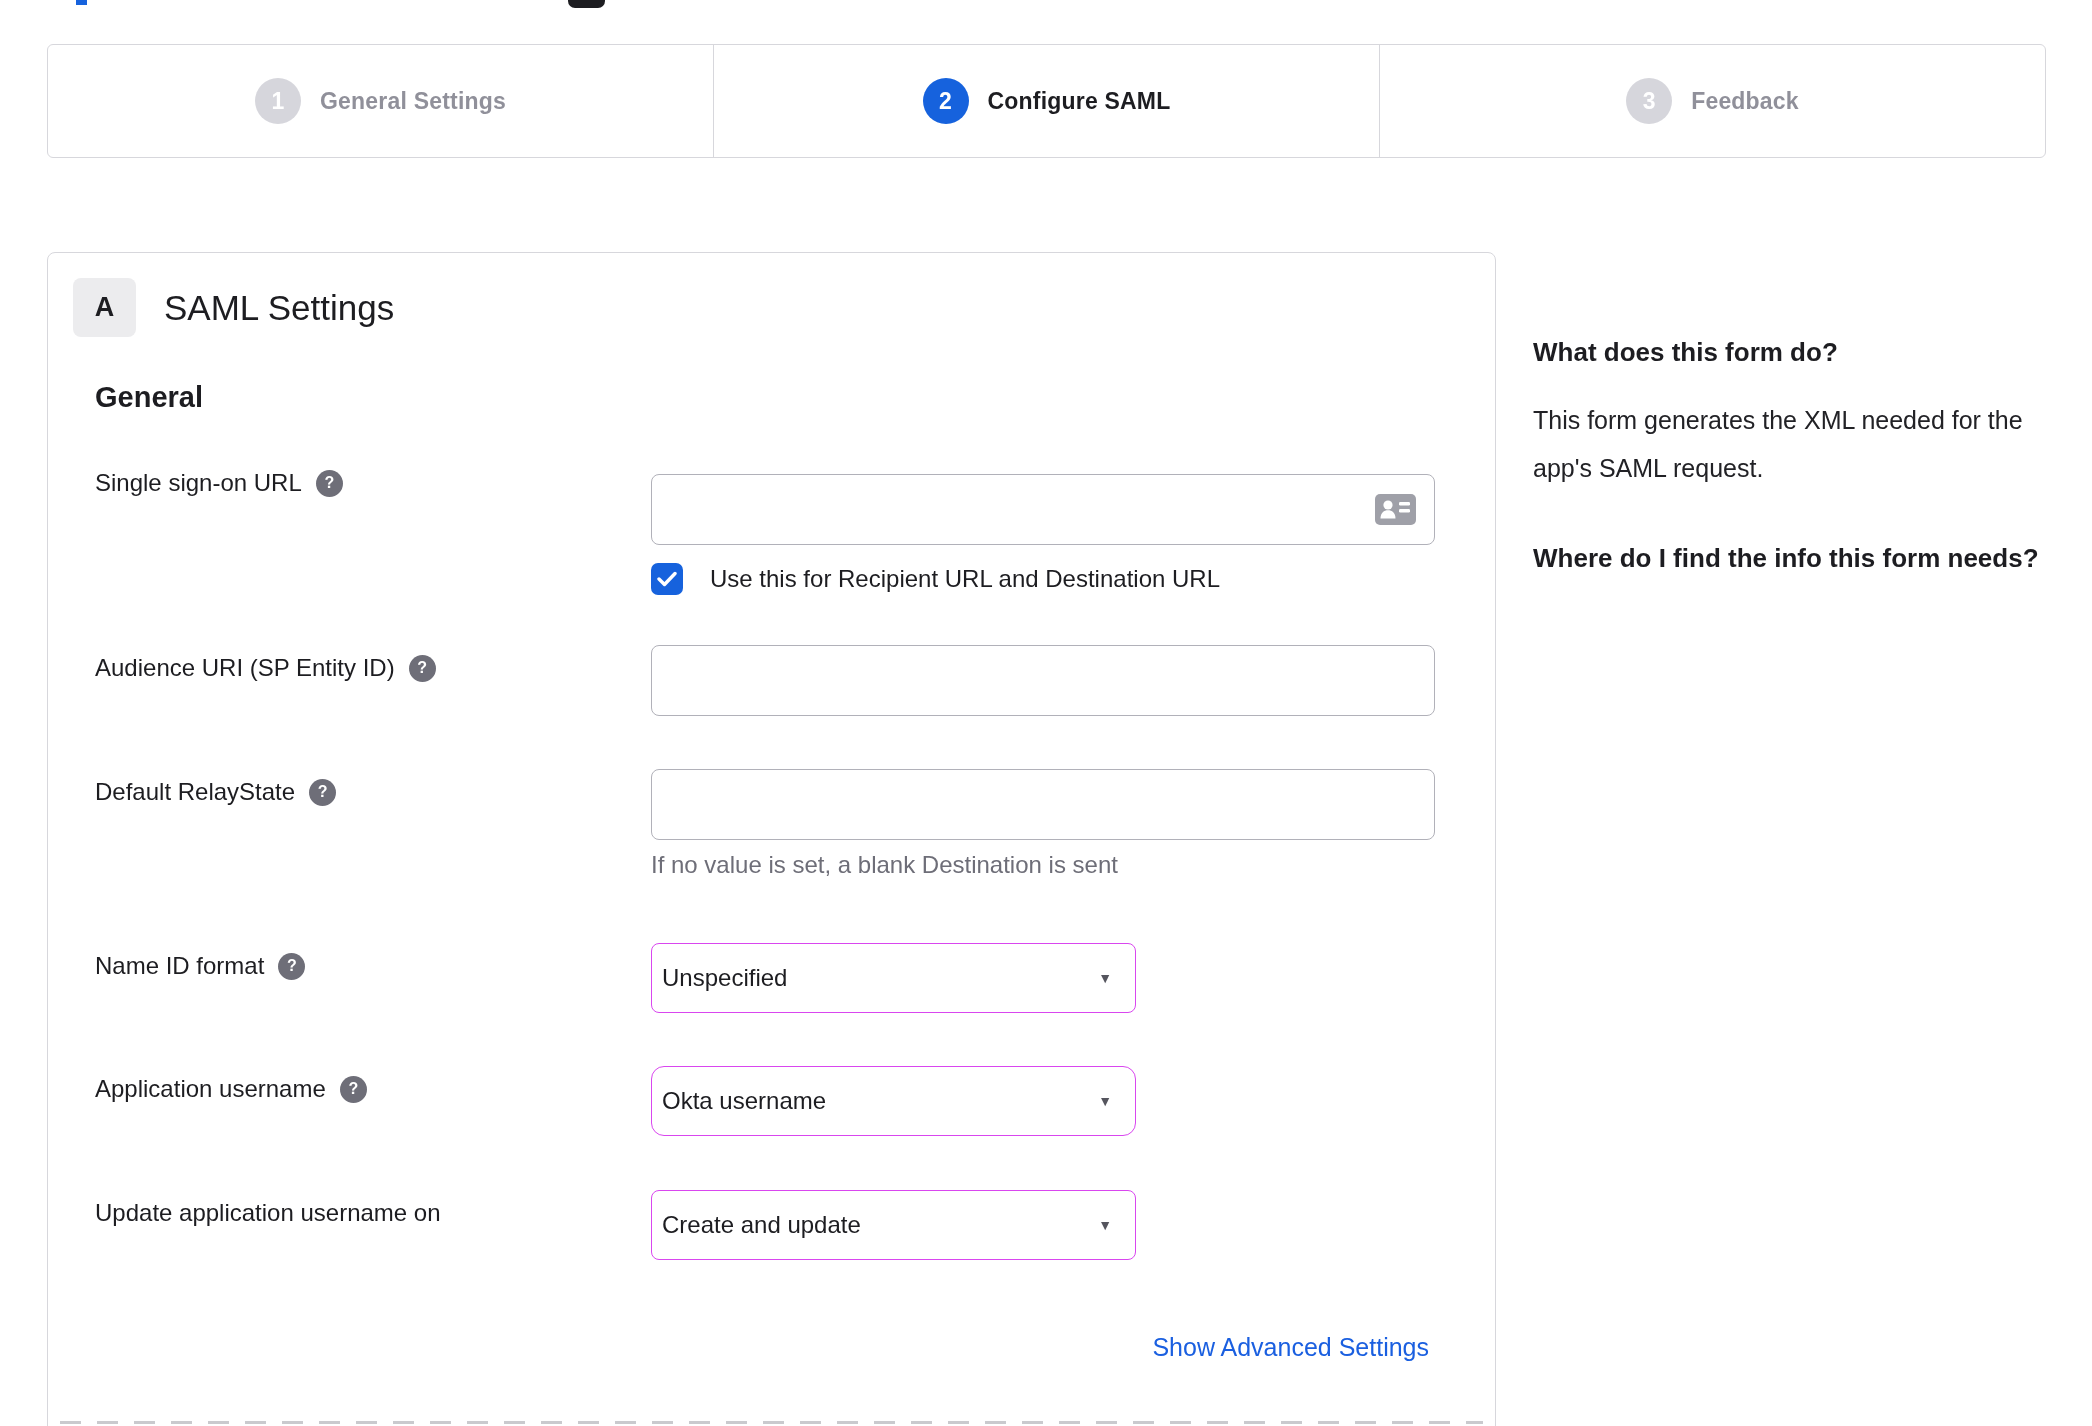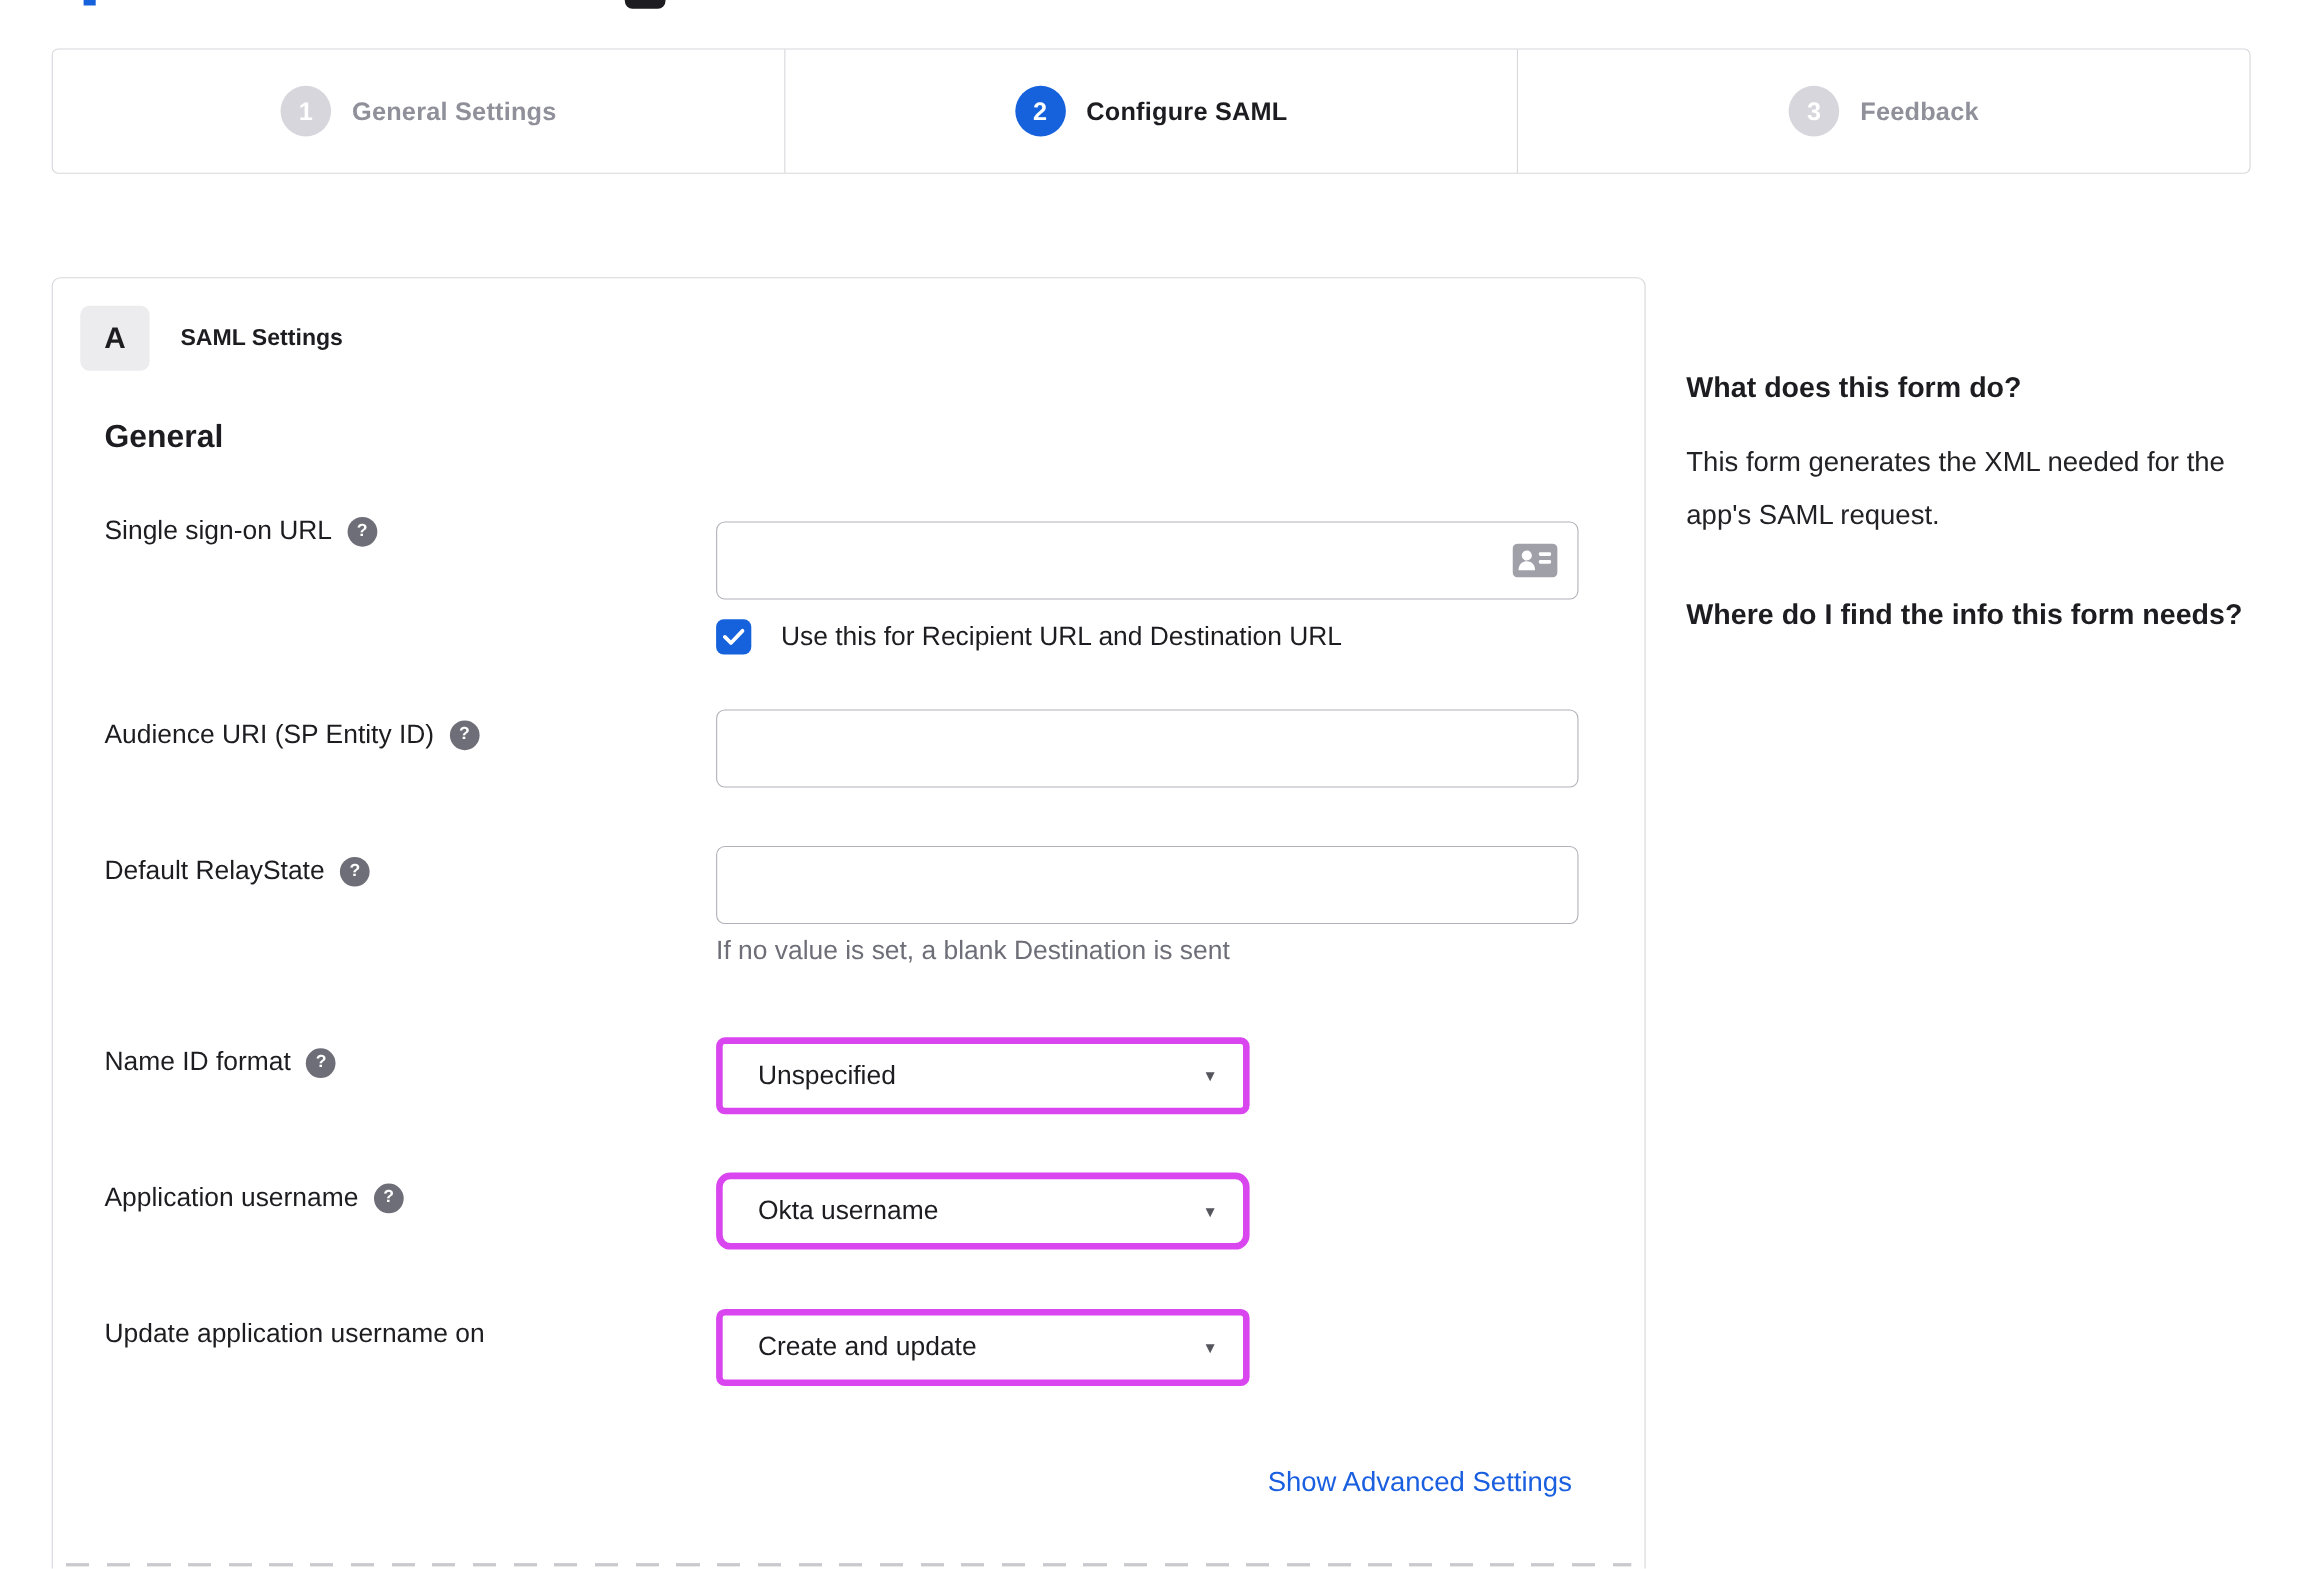--- a/index.html
+++ b/index.html
@@ -21,41 +21,41 @@
   .step-label { font-size:23px; font-weight:700; color:#90909a; letter-spacing:0.2px; }
   .step.active .step-num { background:#1662dd; }
   .step.active .step-label { color:#1d1d21;text-align:right; }
 
   
   .panel { position:absolute; left:47px; top:252px; width:1449px; height:1200px;
     border:1px solid #d7d7dc; border-radius:8px; background:#fff; }
   .badge { position:absolute; left:25px; top:25px; width:63px; height:59px; background:#ececee;
     border-radius:8px; font-size:27px; font-weight:700; display:flex; align-items:center; justify-content:center; }
   .panel-title { position:absolute; left:116px; top:25px; height:59px; line-height:59px;
-    font-size:21px; font-weight:700; }
+    font-size:35px; font-weight:400; }
   .group-heading { position:absolute; left:47px; top:128px; font-size:29px; font-weight:700; }
 
   .f-label { position:absolute; left:47px; display:flex; align-items:center; gap:14px;
     font-size:24px; color:#1d1d21; }
   .help-icon { width:27px; height:27px; border-radius:50%; background:#6e6e78; color:#fff;
     font-size:16px; font-weight:700; display:flex; align-items:center; justify-content:center; cursor:pointer; }
 
   .text-input { position:absolute; left:603px; width:784px; height:71px; border:1px solid #b1b1b9;
     border-radius:8px; background:#fff; font-size:24px; color:#1d1d21; padding:0 72px 0 22px;
     font-family:"Liberation Sans", sans-serif; outline:none; }
   .card-icon { position:absolute; left:1327px; pointer-events:none; }
 
   .checkbox { position:absolute; left:603px; width:32px; height:32px; background:#1662dd;
     border-radius:7px; display:flex; align-items:center; justify-content:center; cursor:pointer; }
   .checkbox-label { position:absolute; left:662px; font-size:24px; }
 
   .helper { position:absolute; left:603px; font-size:24px; color:#6e6e78; }
 
-  .select { position:absolute; left:603px; width:485px; height:70px; border:6px solid #d946ef;
-    border-radius:8px; background:#fff; display:flex; align-items:center; padding:0 32px;
+  .select { position:absolute; left:603px; width:485px; height:70px; border:1px solid #d946ef;
+    border-radius:8px; background:#fff; display:flex; align-items:center; padding:0 10px;
     font-size:24px; color:#1d1d21; cursor:pointer; }
   .select .caret { position:absolute; right:23px; top:50%; transform:translateY(-50%);
     font-size:14px; color:#55555e; }
 
   .adv-link { position:absolute; right:66px; top:1080px; font-size:25px; font-weight:500;
     color:#1a5fe0; text-decoration:none; cursor:pointer; }
 
   .dashed-divider { position:absolute; left:12px; right:12px; top:1168px; height:3px;
     background:repeating-linear-gradient(90deg,#cacace 0 21px, transparent 21px 37px); }
 

